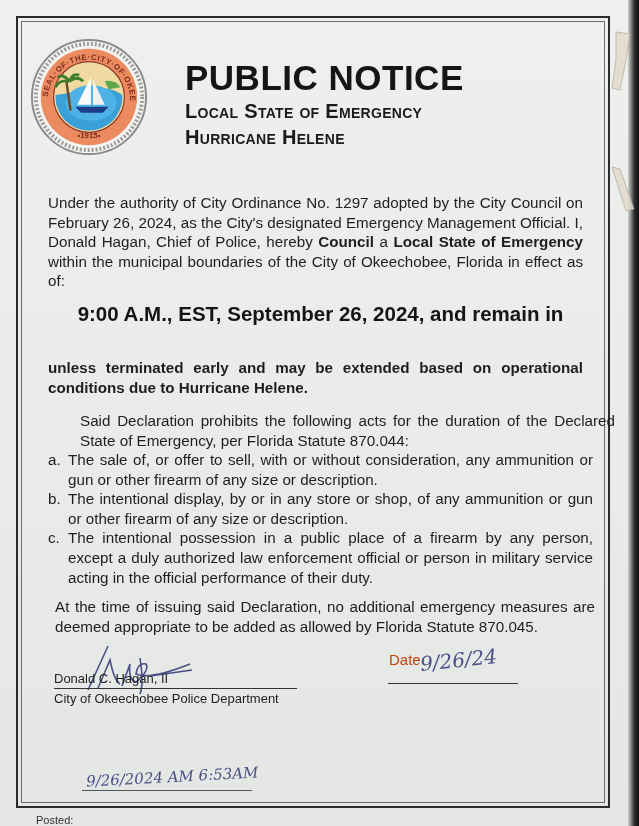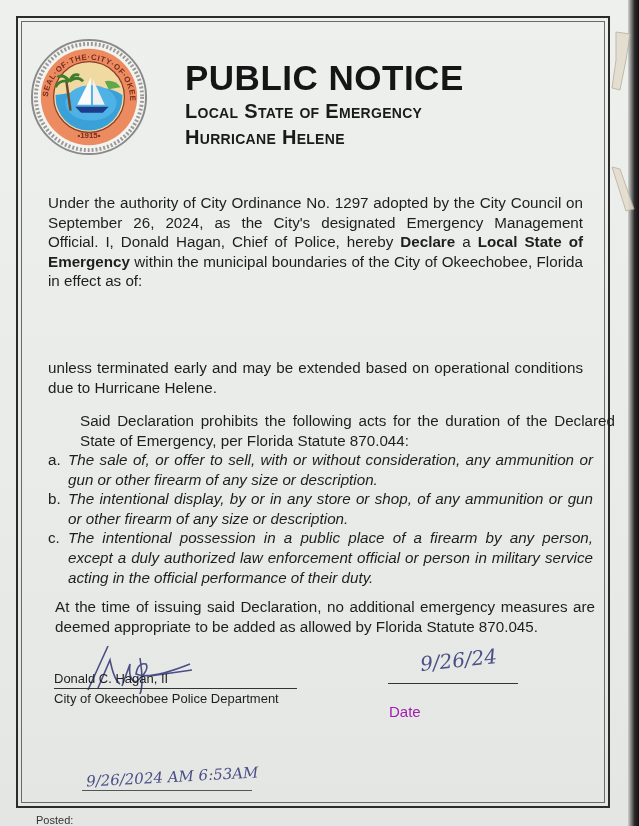--- a/index.html
+++ b/index.html
@@ -27,33 +27,33 @@
   }
   .seal { position:absolute; left:30px; top:38px; width:118px; height:118px; }
   .header { position:absolute; left:185px; top:58px; }
   .title { font-size:35px; font-weight:bold; letter-spacing:0.5px; line-height:40px; color:#151515; }
   .subtitle { font-size:20px; font-weight:bold; font-variant:small-caps; line-height:26px; color:#1a1a1a; letter-spacing:0.3px; }
 
   .body-text { position:absolute; left:48px; width:535px; font-size:15.2px; line-height:19.6px; text-align:justify; color:#1e1e1e; }
   .body-text b { font-weight:bold; }
   .p1 { top:193px; }
   .effective { position:absolute; left:48px; width:545px; top:300px; text-align:center; font-size:20.5px; font-weight:bold; line-height:27px; color:#141414; }
-  .p2 { top:358px; }
+  .p2 { top:358px;font-weight:bold; }
   .p3 { top:411px;margin-left:32px; }
   .list { position:absolute; left:48px; width:545px; top:450px; font-size:15.2px; line-height:19.6px; color:#1e1e1e; }
   .list-item { display:flex; margin-bottom:0px; }
   .list-marker { width:20px; flex:none; }
-  .list-text { flex:1; text-align:justify;font-style:italic; }
+  .list-text { flex:1; text-align:justify; }
   .p4 { top:597px; width:540px;margin-left:7px; }
 
   .sig-line { position:absolute; left:54px; top:688px; width:243px; border-top:1.5px solid #333; }
   .date-line { position:absolute; left:388px; top:683px; width:130px; border-top:1.5px solid #333; }
   .sig-scribble { position:absolute; left:80px; top:640px; }
   .date-hand { position:absolute; left:420px; top:648px; font-family:"DejaVu Serif", serif; font-style:italic; font-size:20px; color:#4a4f86; transform:rotate(-6deg); }
-  .date-label { position:absolute; left:389px; top:703px; font-size:15px; color:#a21caf; }
+  .date-label { position:absolute; left:389px; top:651px; font-size:15px; color:#c2410c; }
   .signer { position:absolute; left:54px; top:669px; font-size:13px; line-height:19.5px; color:#1e1e1e; }
   .posted { position:absolute; left:36px; top:814px; font-size:11px; color:#333; }
   .posted-line { position:absolute; left:82px; top:790px; width:170px; border-top:1px solid #555; }
   .posted-hand { position:absolute; left:86px; top:768px; font-family:"DejaVu Serif", serif; font-style:italic; font-size:15px; color:#4a4f86; transform:rotate(-3deg); }
   .tape { position:absolute; }
 </style>
 </head>
 <body>
 
 <div class="paper"></div>
@@ -81,23 +81,24 @@
     </defs>
   <text font-size="8" fill="#7a2c1c" font-family="Liberation Sans, sans-serif" font-weight="bold" letter-spacing="0.6"><textPath href="#arc" startOffset="3%">SEAL·OF·THE·CITY·OF·OKEECHOBEE·FLORIDA</textPath></text>
 </svg>
 
 <div class="header">
   <div class="title">PUBLIC NOTICE</div>
   <div class="subtitle">Local State of Emergency</div>
   <div class="subtitle">Hurricane Helene</div>
 </div>
 
-<div class="body-text p1"><span>Under the authority of City Ordinance No. 1297 adopted by the City Council on September 26, 2024, as the City's designated Emergency Management Official. I, Donald Hagan, Chief of Police, hereby </span><b>Declare</b><span> a </span><b>Local State of Emergency</b><span> within the municipal boundaries of the City of Okeechobee, Florida in effect as of:</span></div>
+<div class="body-text p1"><span>Under the authority of City Ordinance No. 1297 adopted by the City Council on February 26, 2024, as the City's designated Emergency Management Official. I, Donald Hagan, Chief of Police, hereby </span><b>Council</b><span> a </span><b>Local State of Emergency</b><span> within the municipal boundaries of the City of Okeechobee, Florida in effect as of:</span></div>
 
 <div class="effective">
+  <div>9:00 A.M., EST, September 26, 2024, and remain in</div>
 </div>
 
 <div class="body-text p2">unless terminated early and may be extended based on operational conditions due to Hurricane Helene.</div>
 
 <div class="body-text p3">Said Declaration prohibits the following acts for the duration of the Declared State of Emergency, per Florida Statute 870.044:</div>
 
 <div class="list" style="top:450px;">
   <div class="list-item">
     <span class="list-marker">a.</span>
     <span class="list-text">The sale of, or offer to sell, with or without consideration, any ammunition or gun or other firearm of any size or description.</span>

